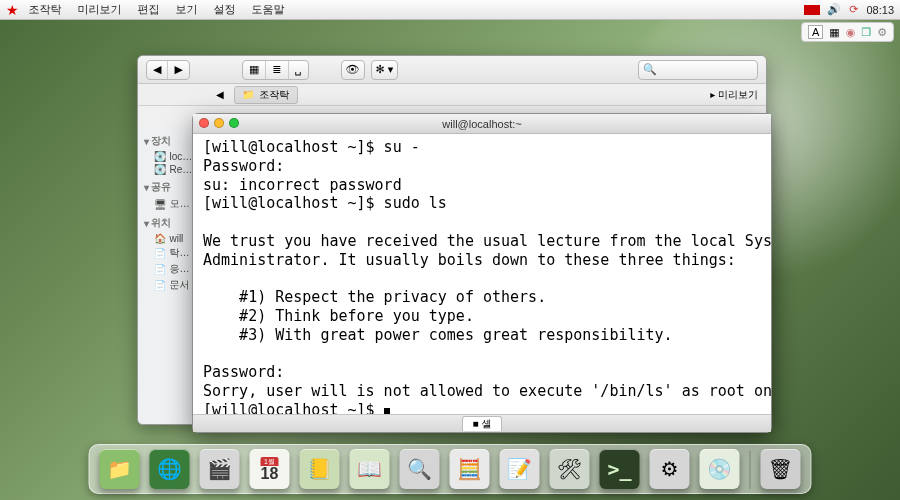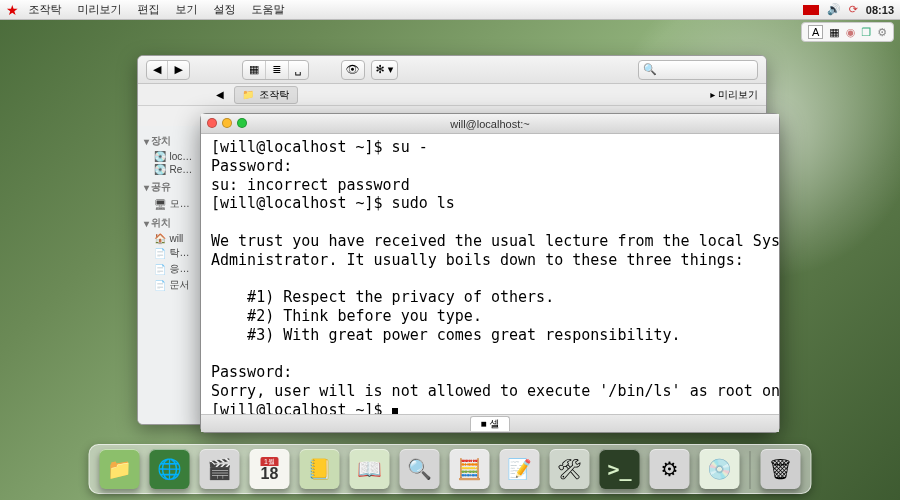--- a/index.html
+++ b/index.html
@@ -16,21 +16,21 @@
     border-bottom: 1px solid #bbb;
     display: flex; align-items: center; font-size: 11px; color: #222;
     padding: 0 6px; z-index: 50;
   }
   .menubar .star { color: #d00; font-size: 14px; margin-right: 10px; }
   .menubar .menu-item { margin-right: 16px; cursor: default; }
   .menubar .spacer { flex: 1; }
   .menubar .tray { display: flex; align-items: center; gap: 8px; font-size: 11px; }
   .menubar .tray span { display: inline-flex; align-items: center; }
   .menubar .flag { width: 16px; height: 10px; background: #c00; display: inline-block; }
-  .menubar .clock { font-weight: 700; text-align: center; }
+  .menubar .clock { font-weight: 400; text-align: center; }
   
   .indicator {
     position: absolute; top: 22px; right: 6px;
     background: #f7f7f7; border: 1px solid #c9c9c9; border-radius: 4px;
     padding: 2px 6px; display: flex; gap: 6px; align-items: center; font-size: 11px;
     z-index: 49;
   }
   .indicator span { display: inline-flex; }
   
   .filewin {
@@ -57,21 +57,21 @@
   .pathbar { height:22px; background:#efefef; border-bottom:1px solid #cfcfcf; display:flex; align-items:center; font-size:10px; padding:0 8px; gap:10px; }
   .pathbar .tabbtn { background:#dedede; border:1px solid #bdbdbd; border-radius:3px; padding:1px 8px; display:flex; align-items:center; gap:4px; }
   .sidebar {
     position:absolute; left:0; top:70px; bottom:0; width:70px; background:#eef0f1;
     border-right:1px solid #cfcfcf; font-size:10px; color:#444; padding:4px 4px;
   }
   .sidebar .hdr { color:#777; font-weight:bold; margin:4px 0 2px 2px; display:flex; align-items:center; gap:2px; }
   .sidebar .item { padding:1px 2px 1px 12px; white-space:nowrap; overflow:hidden; text-overflow:ellipsis; display:flex; align-items:center; gap:3px; }
   
   .termwin {
-    position: absolute; left: 200px; top: 113px; width: 580px; height: 320px;
+    position: absolute; left: 192px; top: 113px; width: 580px; height: 320px;
     background: #fff; border:1px solid #8d8d8d; border-radius:6px;
     box-shadow: 0 8px 26px rgba(0,0,0,0.45); z-index: 20; display:flex; flex-direction:column;
   }
   .termwin .titlebar { background:linear-gradient(#f3f3f3,#d6d6d6); }
   .term-body {
     flex:1; background:#fff; color:#000; font-family: "Menlo","Consolas",monospace;
     font-size:15px; line-height:1.25; padding:4px 10px; white-space:pre; overflow:hidden;
   }
   .cursor { display:inline-block; width:6px; height:11px; background:#000; vertical-align:text-bottom; }
   .term-tabbar { height:18px; background:linear-gradient(#eaeaea,#d8d8d8); border-top:1px solid #c4c4c4; display:flex; justify-content:center; align-items:center; font-size:10px; }

